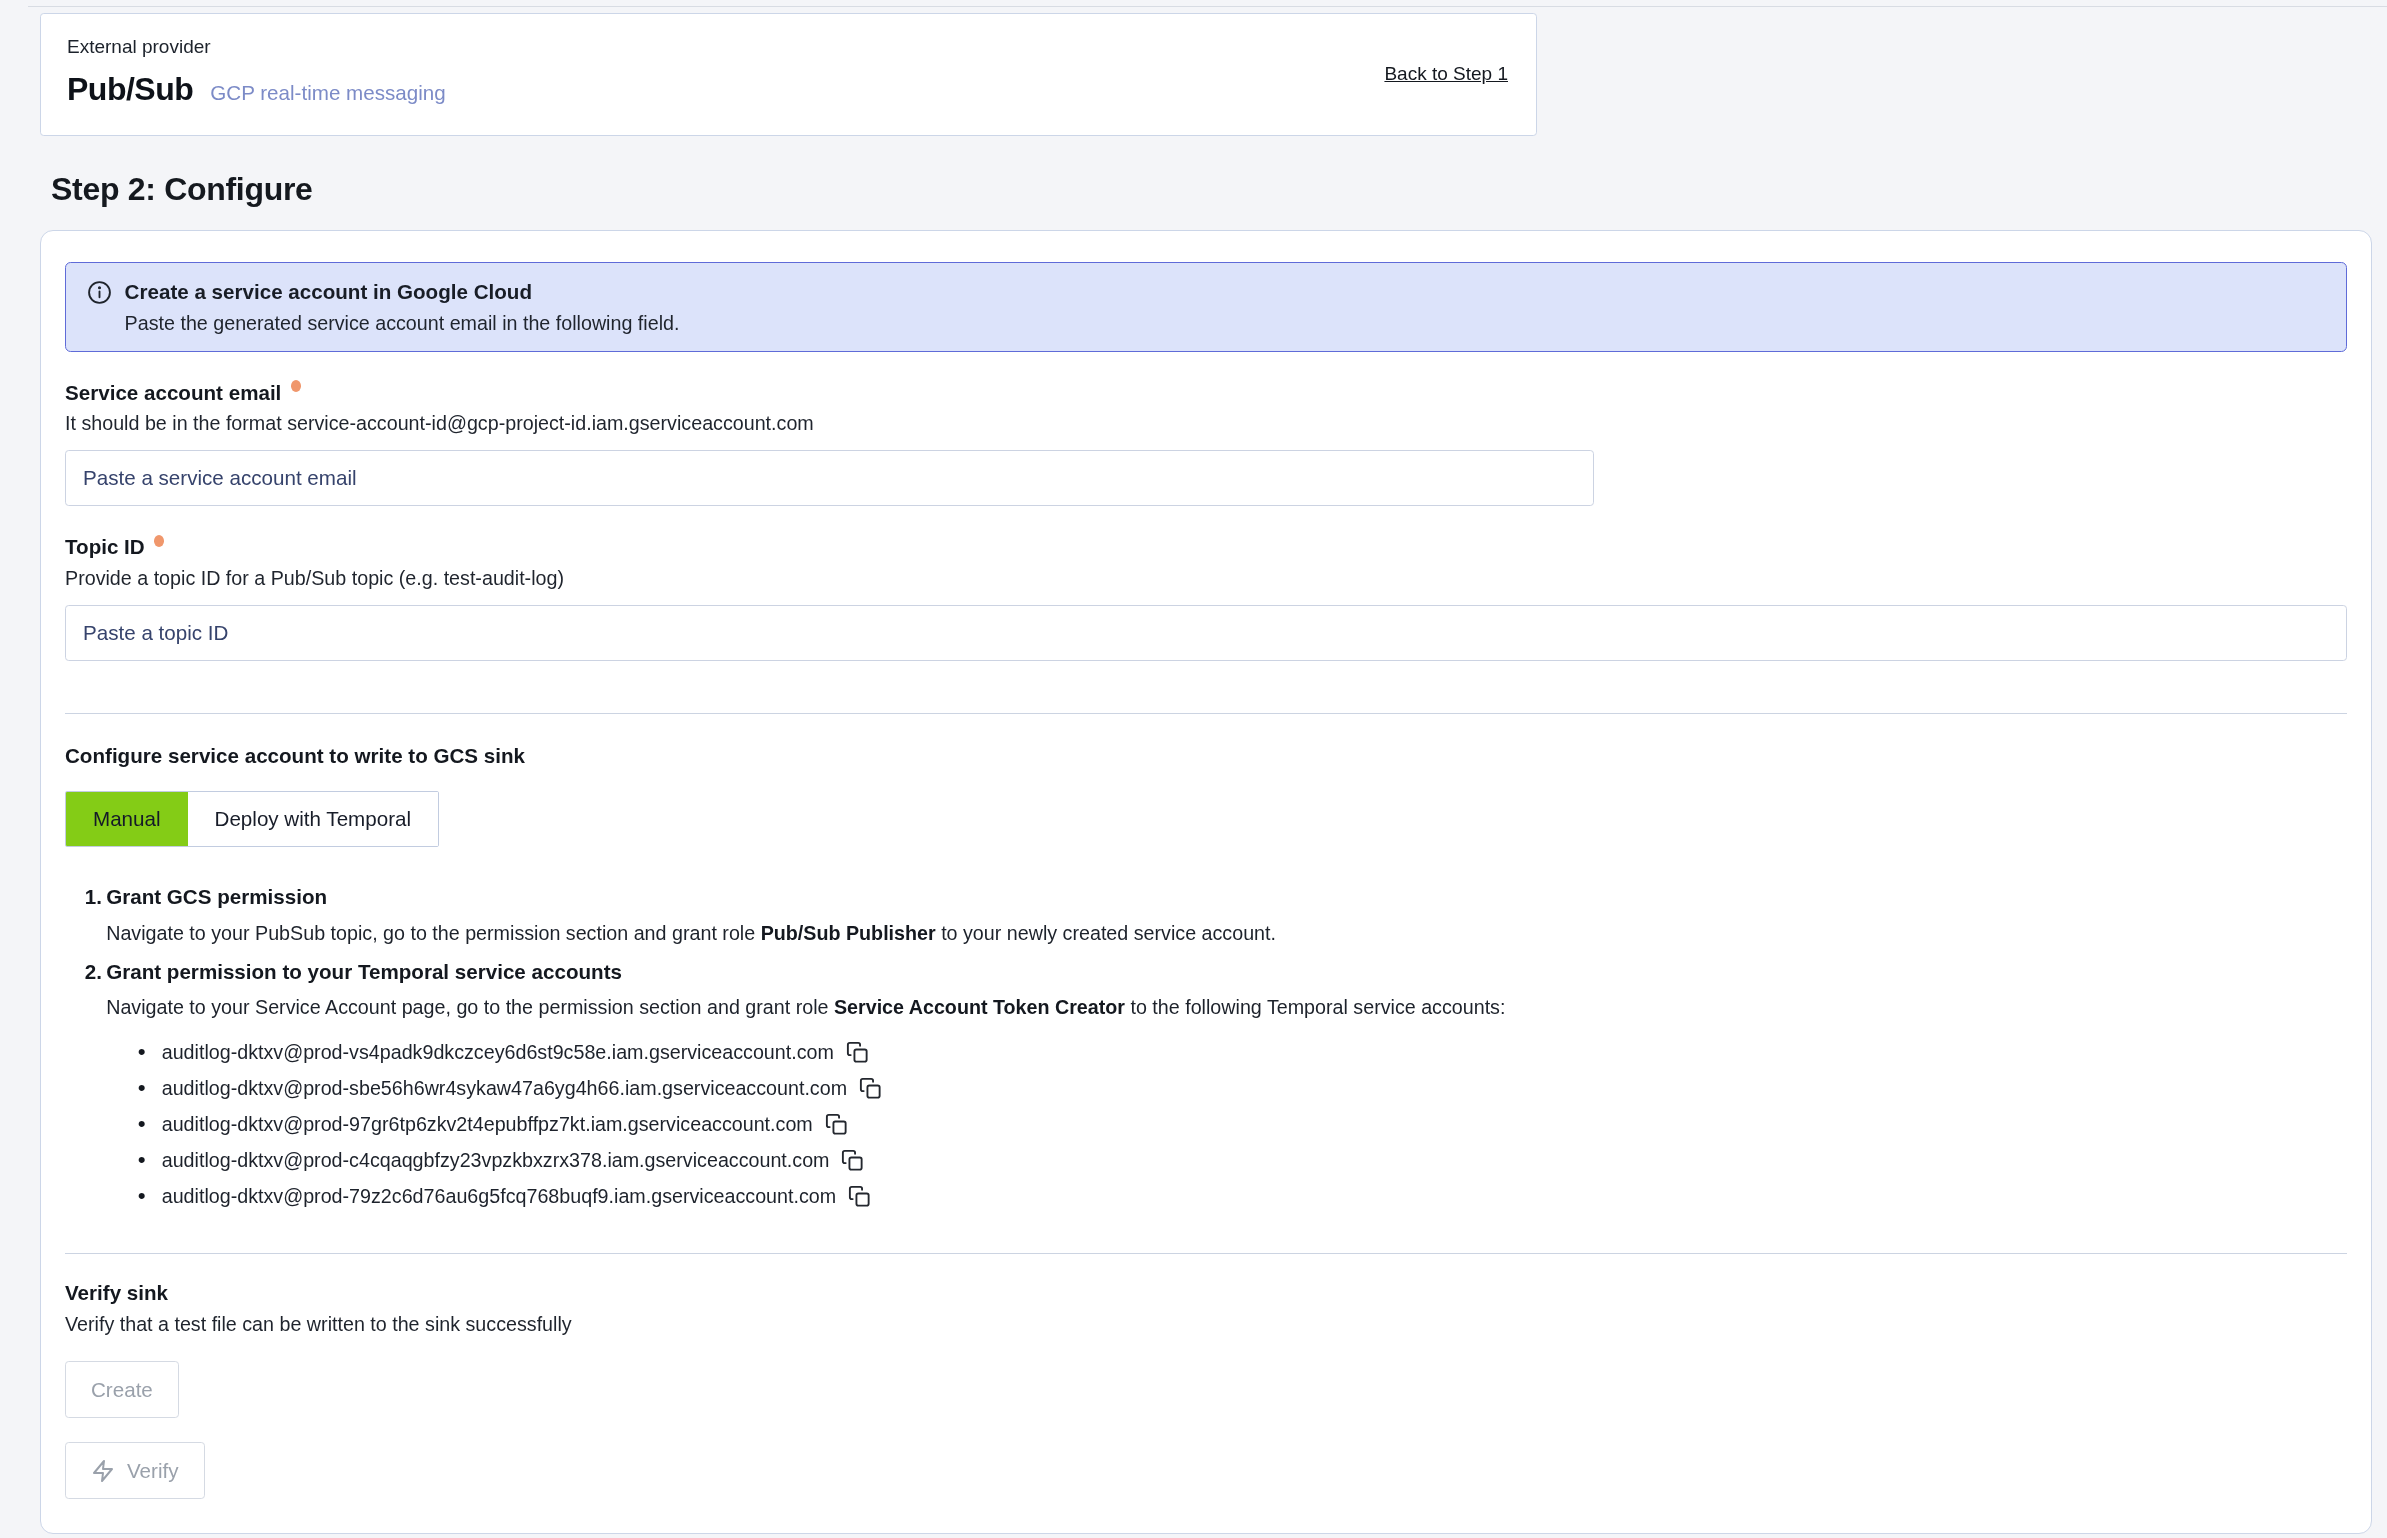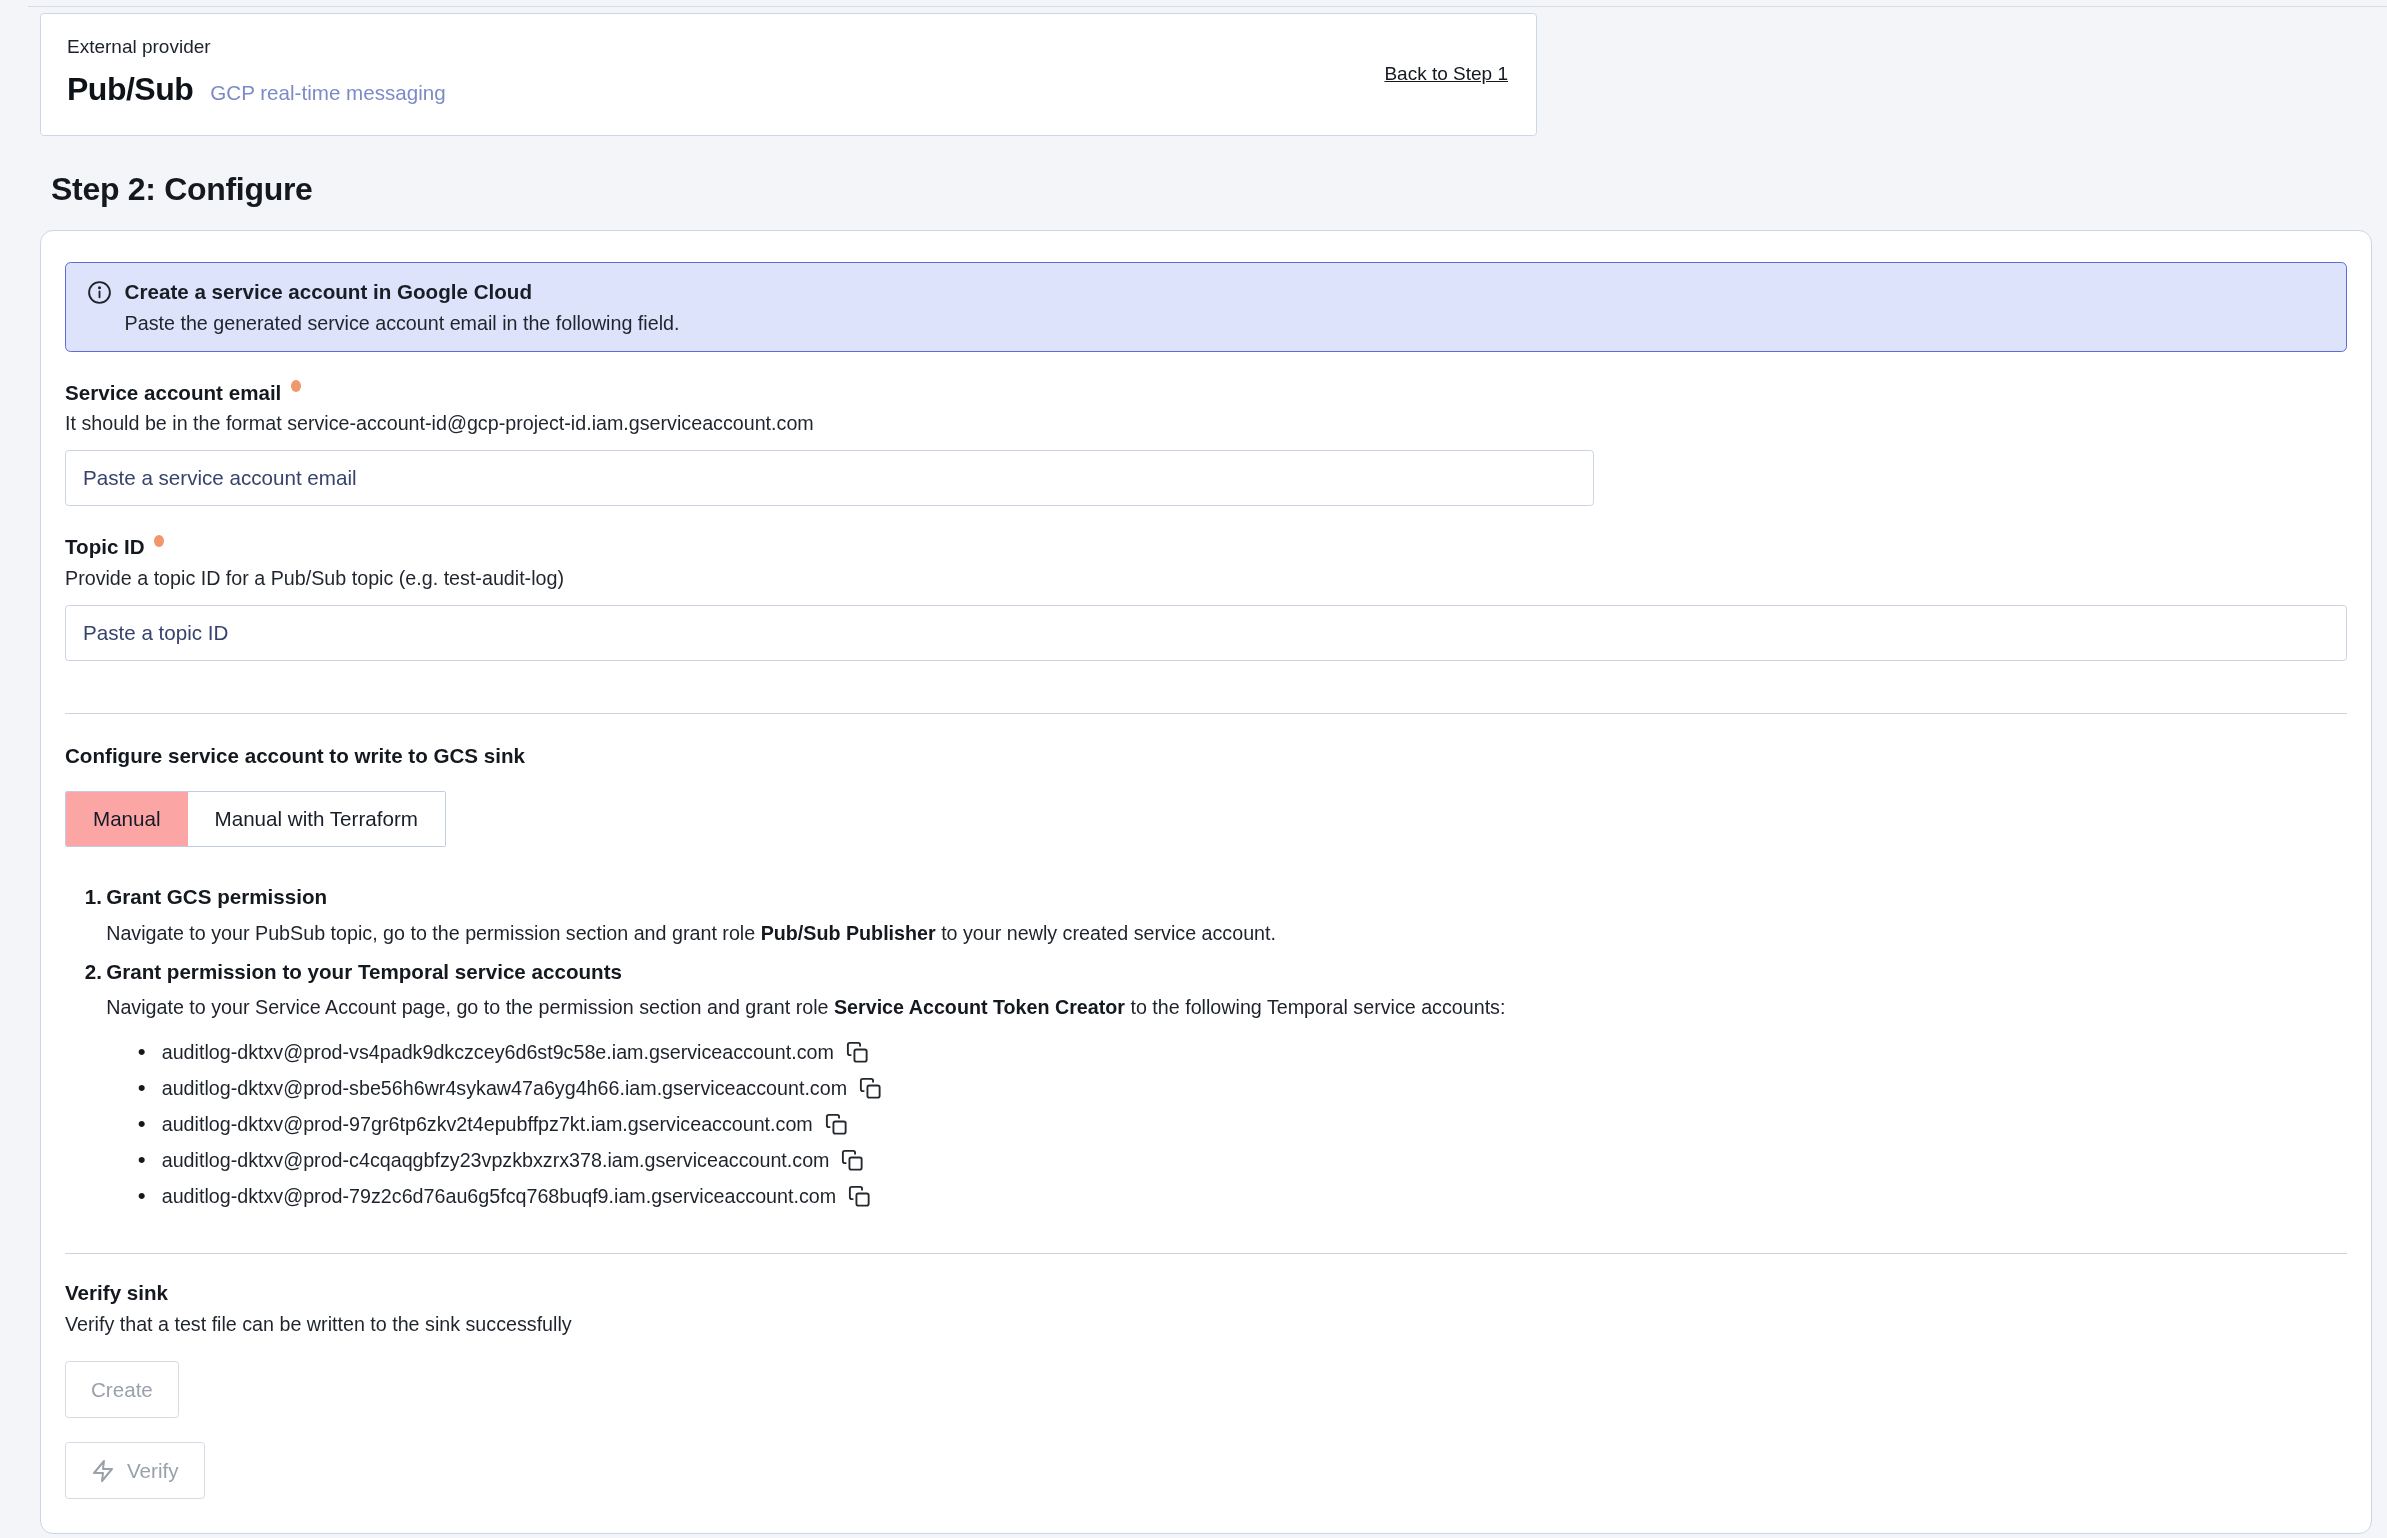--- a/index.html
+++ b/index.html
@@ -71,21 +71,21 @@
 
   .divider { margin-top:52px; border:none; border-top:1.9px solid #ccd4e2; }
 
   
   .section-heading { margin-top:29px; font-size:20.6px; font-weight:700; color:#14181f; line-height:26px; }
   .tab-group {
     display:inline-flex; margin-top:22.5px;
     border:1.9px solid #c2cce0; border-radius:1.9px; overflow:hidden;
   }
   .tab { padding:14px 27px; font-size:20.6px; line-height:26px; cursor:pointer; background:#ffffff; color:#181d29; }
-  .tab.active { background:#fca5a5; color:#151a28; }
+  .tab.active { background:#84cc16; color:#151a28; }
 
   .steps { margin-top:36px; padding-left:19.7px; }
   .step-title-row { display:flex; font-size:20.6px; font-weight:700; color:#14181f; line-height:28px; }
   .step-num { width:21.5px; flex:0 0 auto; }
   .step-body { margin:7.5px 0 11.2px 21.5px; font-size:19.7px; color:#1d222b; line-height:28px; }
   .step-body b { font-weight:700; color:#14181f; }
 
   .sa-list { margin:13px 0 0 53px; }
   .sa-row { display:flex; align-items:center; height:36px; font-size:19.7px; color:#1d222b; }
   .sa-bullet { width:24px; flex:0 0 auto; font-size:22.5px; line-height:1; color:#14181f; }
@@ -152,21 +152,21 @@
   <div class="field-helper">Provide a topic ID for a Pub/Sub topic (e.g. test-audit-log)</div>
   <input class="text-input input-topic" type="text" placeholder="Paste a topic ID" style="">
 
   <hr class="divider">
 
   
   <div class="section-heading">Configure service account to write to GCS sink</div>
 
   <div class="tab-group">
     <div class="tab active">Manual</div>
-    <div class="tab">Manual with Terraform</div>
+    <div class="tab">Deploy with Temporal</div>
   </div>
 
   <div class="steps">
 
     <div class="step-title-row">
       <span class="step-num">1.</span>
       <span>Grant GCS permission</span>
     </div>
     <div class="step-body"><span>Navigate to your PubSub topic, go to the permission section and grant role </span><b>Pub/Sub Publisher</b><span> to your newly created service account.</span></div>
 

